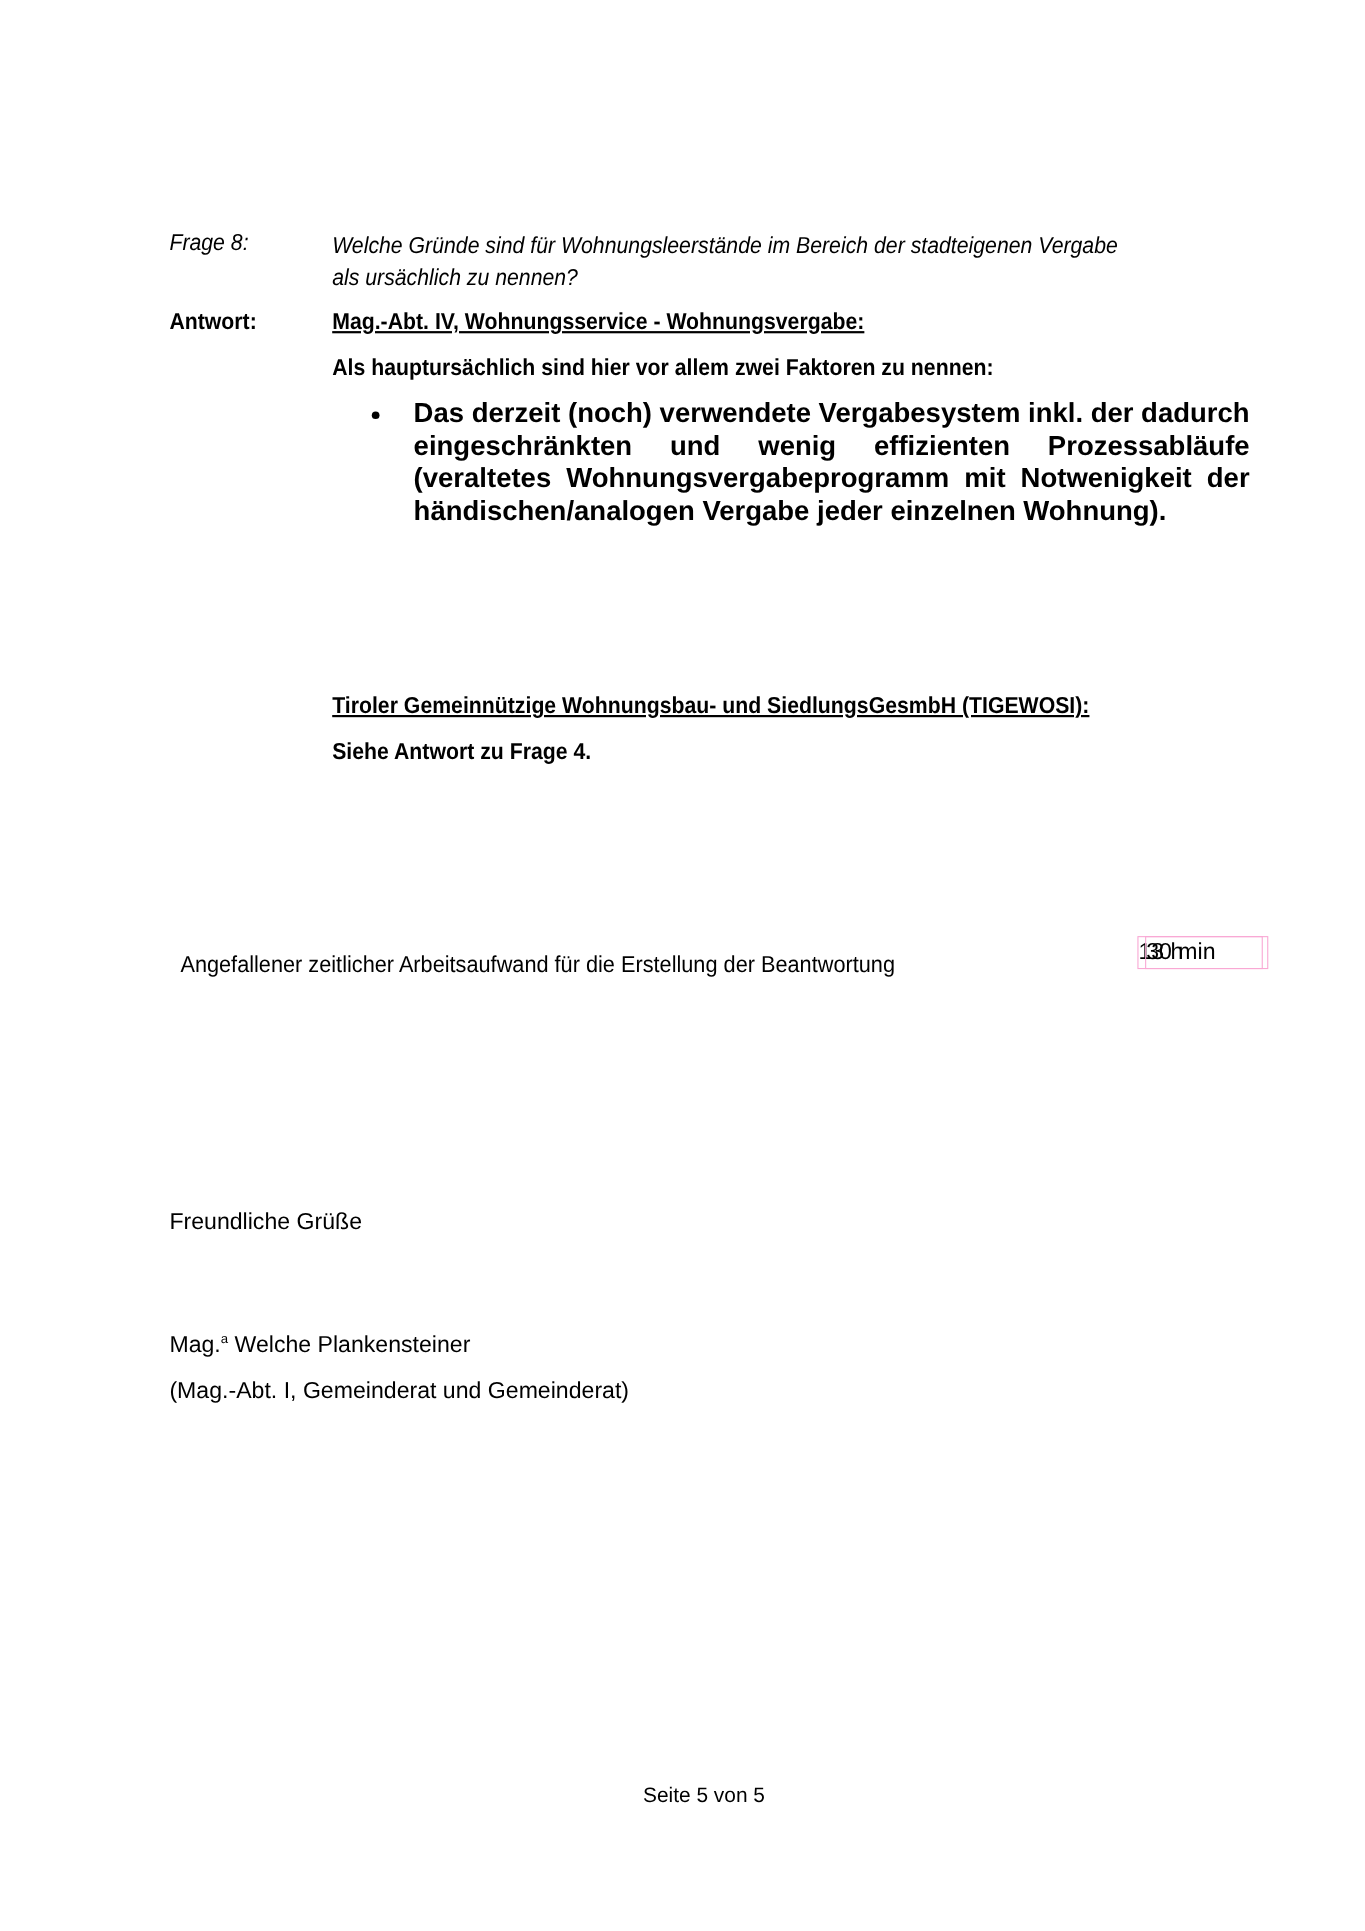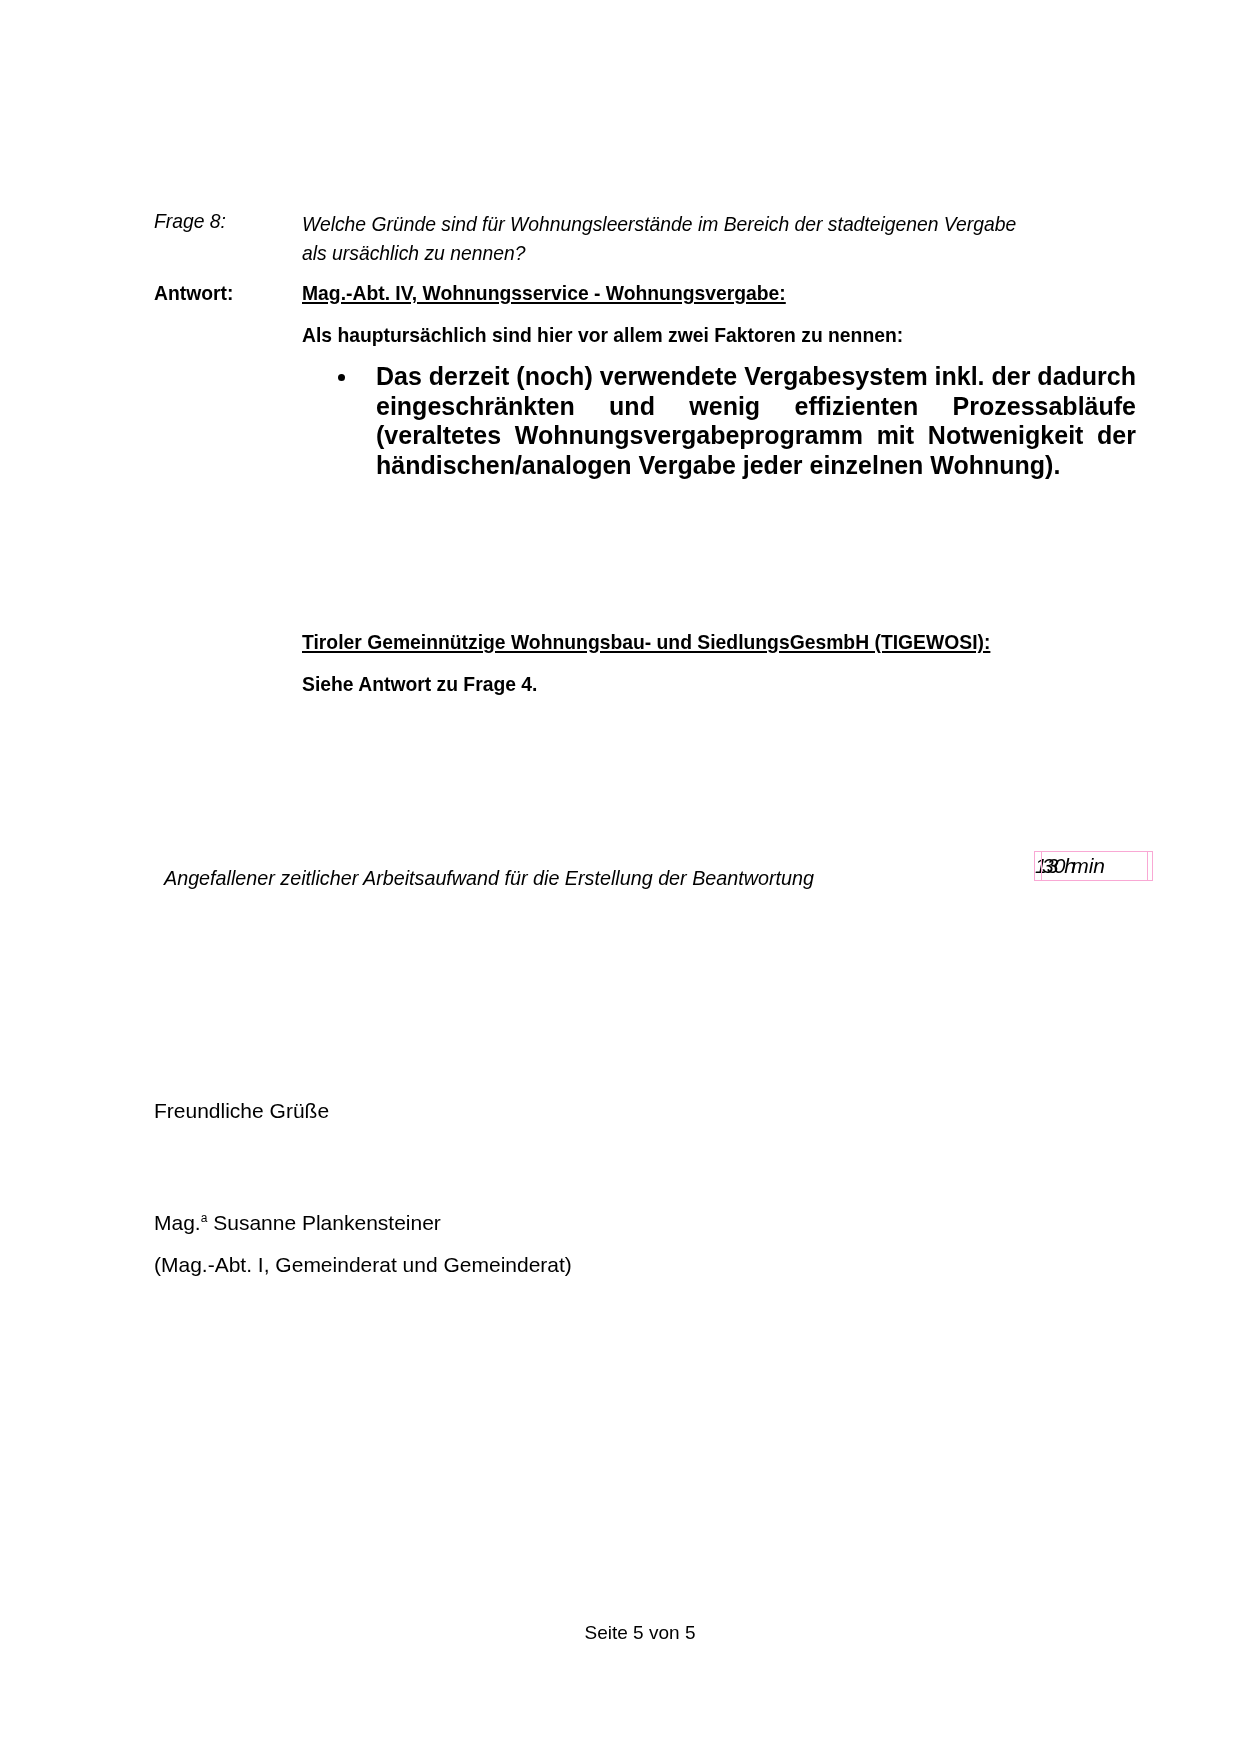--- a/index.html
+++ b/index.html
@@ -11,21 +11,21 @@
   .q-label { left: 154px; top: 209px; font-size: 21px; font-style: italic; font-family: "Liberation Sans", sans-serif; transform: scaleX(0.92); transform-origin: left top; }
   .q-text { left: 302px; top: 209px; width: 860px; font-size: 21px; font-style: italic; line-height: 29px; transform: scaleX(0.92); transform-origin: left top; white-space: nowrap; }
   .a-label { left: 154px; top: 281px; font-size: 21px; font-weight: bold; transform: scaleX(0.92); transform-origin: left top; }
   .bold { font-weight: bold; font-size: 21px; }
   .heading { text-decoration: underline; white-space: nowrap; transform: scaleX(0.92); transform-origin: left top; }
   .intro { left: 302px; top: 323px; white-space: nowrap; transform: scaleX(0.92); transform-origin: left top; }
   .bullets { left: 336px; top: 362px; width: 800px; margin: 0; padding: 0; list-style: none; }
   .bullets li { position: relative; padding-left: 40px; font-weight: bold; font-size: 25px; line-height: 29.5px; text-align: justify; }
   .bullets li .dot { position: absolute; left: 2px; top: 12px; width: 7px; height: 7px; border-radius: 50%; background: #000; }
   .bullets li .txt { display: block; width: 760px; }
-  .work-row { left: 164px; top: 866px; display: flex; align-items: center; font-style: italic; }
+  .work-row { left: 164px; top: 866px; display: flex; align-items: center; }
   .work-label { font-size: 21px; transform: scaleX(0.94); transform-origin: left center; white-space: nowrap; width: 760px; }
   .work-box { border: 1px solid #f9a8d4; height: 28px; line-height: 28px; font-size: 21px; text-align: left; }
   .box-h { width: 112px; margin-left: 82px; position: absolute; left: 788px; top: -15px; }
   .box-m { width: 110px; position: absolute; left: 877px; top: -15px; }
   .plain { font-size: 21px; white-space: nowrap; }
   .footer { left: 0; width: 1280px; top: 1622px; text-align: center; font-size: 19px; }
   sup { font-size: 12px; vertical-align: super; line-height: 0; }
 </style>
 </head>
 <body>
@@ -53,17 +53,17 @@
 
 <div class="abs work-row">
   <span class="work-label">Angefallener zeitlicher Arbeitsaufwand für die Erstellung der Beantwortung</span>
   <span class="work-box box-h">13 h</span>
   <span class="work-box box-m">30 min</span>
 </div>
 
 <div class="abs plain" style="left:154px; top:1099px;">Freundliche Grüße</div>
 
 <div class="abs plain" style="left:154px; top:1211px;">
-  <span>Mag.</span><sup>a</sup><span> Susanne Plankensteiner</span>
+  <span>Mag.</span><sup>a</sup><span> Welche Plankensteiner</span>
 </div>
 <div class="abs plain" style="left:154px; top:1253px;">(Mag.-Abt. I, Gemeinderat und Gemeinderat)</div>
 
 <div class="abs footer">Seite 5 von 5</div>
 
 </body></html>

